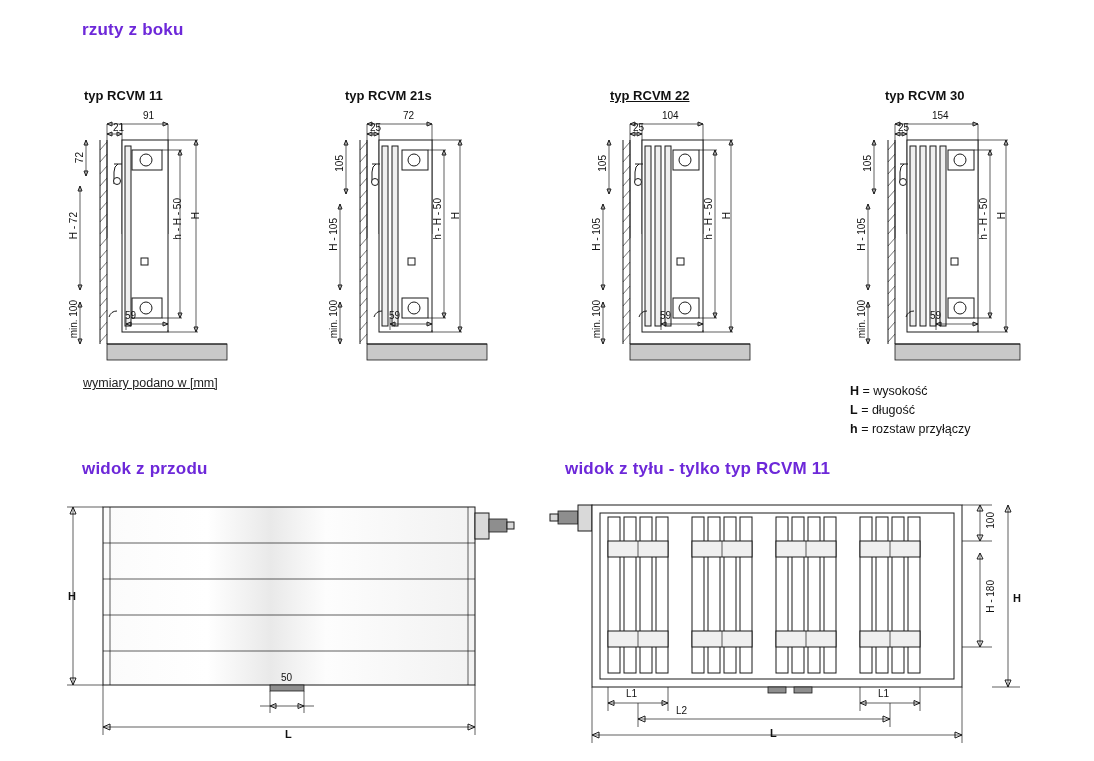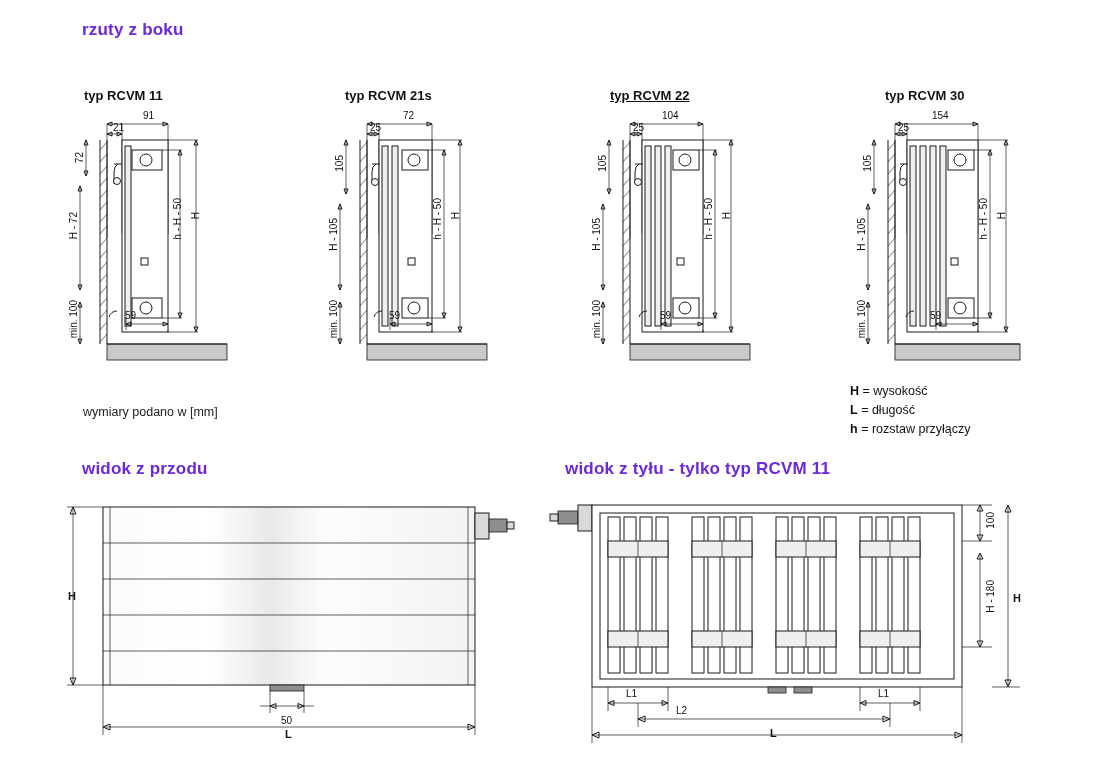--- a/index.html
+++ b/index.html
@@ -392,21 +392,21 @@
 </div>
 <div class="abs dim" style="left:898px;top:122px;">25</div>
 <div class="abs dim" style="left:932px;top:110px;">154</div>
 <div class="abs dim vert" style="left:862px;top:155px;">105</div>
 <div class="abs dim vert" style="left:856px;top:218px;">H - 105</div>
 <div class="abs dim vert" style="left:856px;top:300px;">min. 100</div>
 <div class="abs dim vert" style="left:978px;top:198px;">h - H - 50</div>
 <div class="abs dim vert" style="left:996px;top:212px;">H</div>
 <div class="abs dim" style="left:930px;top:310px;">59</div>
 
-<div class="abs note" style="left:83px;top:405px;">wymiary podano w [mm]</div>
+<div class="abs note" style="left:83px;top:376px;text-decoration:underline;">wymiary podano w [mm]</div>
 
 <div class="abs" style="left:850px;top:384px;">
   <div class="legend-line" style="margin-bottom:5px;">
     <b>H</b>
     <span>= wysokość</span>
   </div>
   <div class="legend-line" style="margin-bottom:5px;">
     <b>L</b>
     <span>= długość</span>
   </div>
@@ -459,21 +459,21 @@
     <path class="ln" d="M420 232 l-7 -3 l0 6 z" fill="#1a1a1a"></path>
 
     <line class="ln-thin" x1="18" y1="12" x2="18" y2="190"></line>
     <path class="ln" d="M18 12 l-3 7 l6 0 z" fill="#1a1a1a"></path>
     <path class="ln" d="M18 190 l-3 -7 l6 0 z" fill="#1a1a1a"></path>
     <line class="ln-thin" x1="12" y1="12" x2="48" y2="12"></line>
     <line class="ln-thin" x1="12" y1="190" x2="48" y2="190"></line>
   </svg>
 </div>
 <div class="abs dim" style="left:68px;top:590px;font-size:11px;font-weight:bold;">H</div>
-<div class="abs dim" style="left:281px;top:715px;">50</div>
+<div class="abs dim" style="left:281px;top:672px;">50</div>
 <div class="abs dim" style="left:285px;top:728px;font-size:11px;font-weight:bold;">L</div>
 
 <div class="abs section-title" style="left:565px;top:459px;">widok z tyłu - tylko typ RCVM 11</div>
 
 <div class="abs" style="left:540px;top:495px;width:510px;height:250px;">
   <svg width="510" height="250" viewBox="0 0 510 250">
 
     <rect class="fill-dark" x="18" y="16" width="20" height="13"></rect>
     <rect class="fill-g" x="38" y="10" width="14" height="26"></rect>
     <rect class="fill-g" x="10" y="19" width="8" height="7"></rect>

